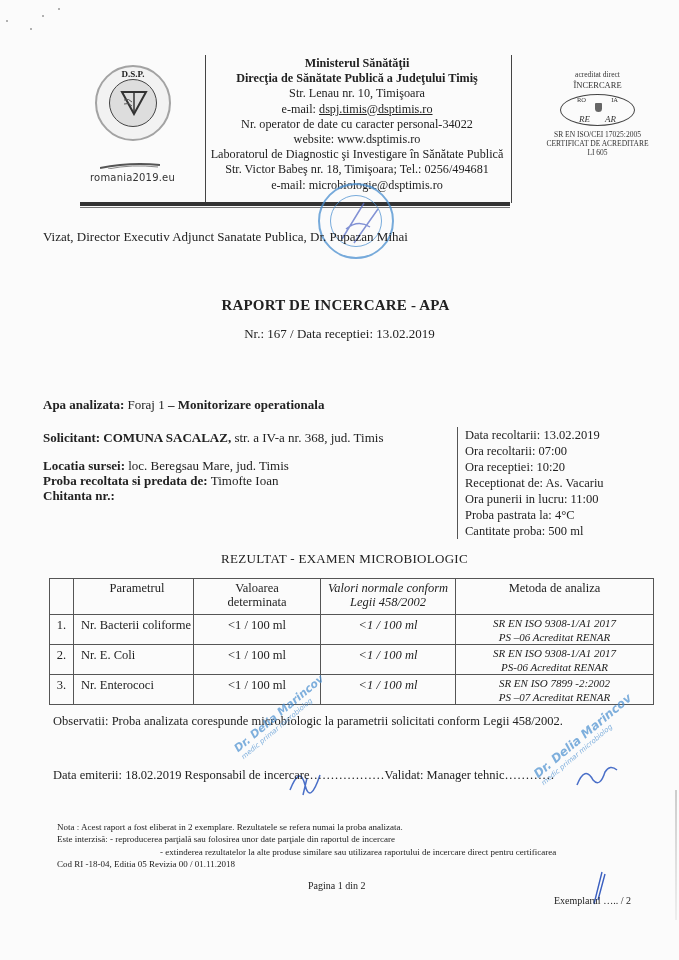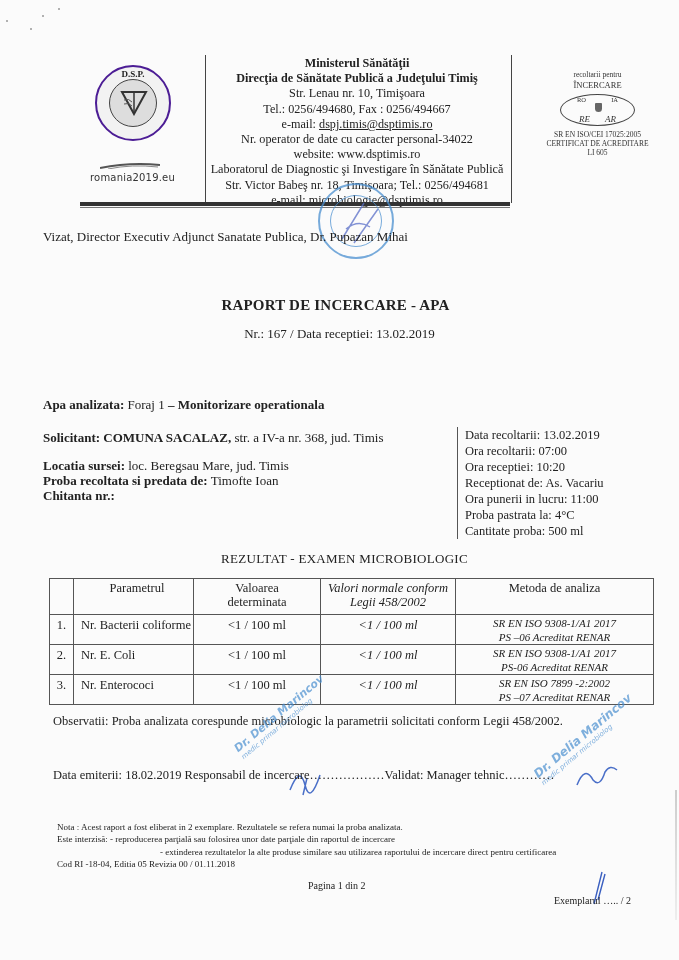--- a/index.html
+++ b/index.html
@@ -6,21 +6,21 @@
     html, body { width: 679px; height: 960px; background: #fbfbfb; overflow: hidden; }
     body { position: relative; font-family: "Liberation Serif", "DejaVu Serif", serif; color: #222; }
 
     
     .hdr-vline { position: absolute; background: #444; width: 1px; }
     .hdr-bottom { position: absolute; left: 80px; top: 202px; width: 430px; height: 4px; background: #333; }
     .hdr-bottom-thin { position: absolute; left: 80px; top: 207px; width: 430px; height: 1px; background: #777; }
 
     .logo-circle {
       position: absolute; left: 95px; top: 65px; width: 76px; height: 76px;
-      border-radius: 50%; border: 2px solid #4c1d95; background: #f2f2f2;
+      border-radius: 50%; border: 2px solid #a3a3a3; background: #f2f2f2;
     }
     .logo-inner {
       position: absolute; left: 12px; top: 12px; width: 48px; height: 48px;
       border-radius: 50%; border: 1.5px solid #444; background: #ddd;
     }
     .logo-dsp { position: absolute; left: 0; top: 2px; width: 72px; text-align: center; font-size: 9px; font-weight: bold; color: #222; }
     .logo-v { position: absolute; left: 10px; top: 8px; width: 28px; height: 28px; }
     .romania-swoosh { position: absolute; left: 100px; top: 163px; width: 60px; height: 6px; }
     .romania-text { position: absolute; left: 85px; top: 172px; width: 95px; text-align: center; font-family: "DejaVu Sans", sans-serif; font-size: 10px; color: #333; letter-spacing: 0.2px; }
 
@@ -114,31 +114,30 @@
   </svg>
   <div class="romania-text">romania2019.eu</div>
 
   <div class="hdr-vline" style="left:205px; top:55px; height:148px;"></div>
   <div class="hdr-vline" style="left:511px; top:55px; height:148px;"></div>
 
   <div class="hdr-center">
     <div class="b">Ministerul Sănătăţii</div>
     <div class="b">Direcţia de Sănătate Publică a Judeţului Timiş</div>
     <div>Str. Lenau nr. 10,  Timişoara</div>
-    <div>Tel.: 0256/494680, Fax : 0256/494667</div>
     <div><span>e-mail: </span><span class="u">dspj.timis@dsptimis.ro</span></div>
     <div>Nr. operator de date cu caracter personal-34022</div>
     <div>website: www.dsptimis.ro</div>
     <div>Laboratorul de Diagnostic şi Investigare în Sănătate Publică</div>
     <div>Str. Victor Babeş nr. 18, Timişoara;  Tel.: 0256/494681</div>
     <div>e-mail: microbiologie@dsptimis.ro</div>
   </div>
 
   <div class="acred">
-    <div class="t1">recoltarii pentru</div>
+    <div class="t1">acreditat direct</div>
     <div class="t2">ÎNCERCARE</div>
     <div class="renar-oval">
       <span class="ro">RO</span>
       <span class="ia">IA</span>
       <span class="crest"></span>
       <span class="re">RE</span>
       <span class="ar">AR</span>
     </div>
     <div class="t3">SR EN ISO/CEI 17025:2005</div>
     <div class="t4">CERTIFICAT DE ACREDITARE</div>

